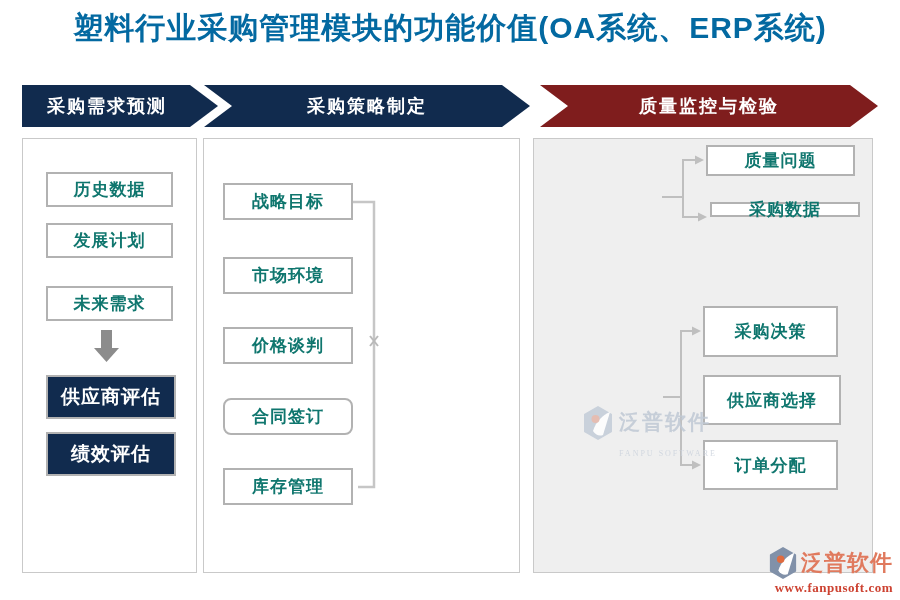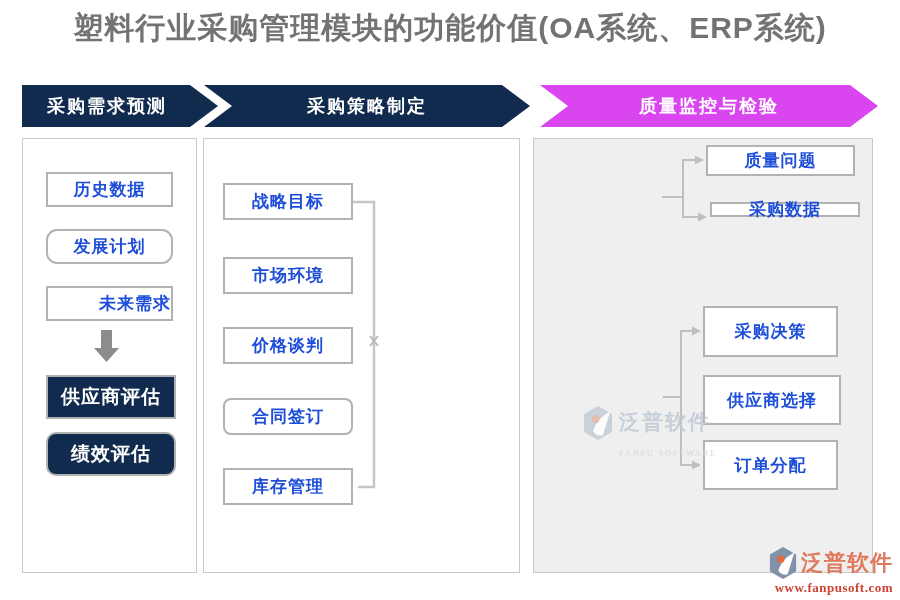--- a/index.html
+++ b/index.html
@@ -2,49 +2,49 @@
 <html><head>
 <meta charset="utf-8">
 <style>
   html,body{margin:0;padding:0;background:#ffffff;}
   .canvas{
     position:relative;width:900px;height:600px;background:#ffffff;overflow:hidden;
     font-family:"Liberation Sans","DejaVu Sans",sans-serif;
   }
   .title{
     position:absolute;top:8px;left:0;width:900px;text-align:center;
-    font-size:30px;font-weight:bold;color:#737373;letter-spacing:1px;margin:0;
+    font-size:30px;font-weight:bold;color:#0369a1;letter-spacing:1px;margin:0;
   }
   
   .banner{
     position:absolute;top:85px;height:42px;display:flex;align-items:center;justify-content:center;
     color:#ffffff;font-size:18px;font-weight:bold;letter-spacing:2px;
   }
   .banner.first{
     left:22px;width:196px;background:#112b4e;padding-right:26px;box-sizing:border-box;
     clip-path:polygon(0 0,calc(100% - 28px) 0,100% 50%,calc(100% - 28px) 100%,0 100%);
   }
   .banner.mid{
     left:204px;width:326px;background:#112b4e;
     clip-path:polygon(0 0,calc(100% - 28px) 0,100% 50%,calc(100% - 28px) 100%,0 100%,28px 50%);
   }
   .banner.last{
-    left:540px;width:338px;background:#d946ef;
+    left:540px;width:338px;background:#7f1d1d;
     clip-path:polygon(0 0,calc(100% - 28px) 0,100% 50%,calc(100% - 28px) 100%,0 100%,28px 50%);
   }
   
   .panel{position:absolute;top:138px;height:435px;background:#ffffff;border:1px solid #c9c9c9;box-sizing:border-box;}
   .panel.p1{left:22px;width:175px;}
   .panel.p2{left:203px;width:317px;}
   .panel.p3{left:533px;width:340px;background:#efefef;}
   
   .box{
     position:absolute;background:#ffffff;border:2px solid #b2b2b2;box-sizing:border-box;
     display:flex;align-items:center;justify-content:center;
-    font-size:17px;font-weight:bold;color:#1d4ed8;letter-spacing:1px;white-space:nowrap;
+    font-size:17px;font-weight:bold;color:#0f766e;letter-spacing:1px;white-space:nowrap;
   }
   .box.navy{background:#112b4e;color:#ffffff;font-size:19px;}
   
   .c1{left:46px;width:127px;height:35px;}
   .c1.navy{width:130px;height:44px;text-align:right;}
   
   .c2{left:223px;width:130px;height:37px;}
   
   .c3{background:#ffffff;}
   
@@ -83,30 +83,30 @@
     <span>质量监控与检验</span>
   </div>
 
   <div class="panel p1"></div>
   <div class="panel p2"></div>
   <div class="panel p3"></div>
 
   <div class="box c1" style="top:172px;">
     <span>历史数据</span>
   </div>
-  <div class="box c1" style="top:229px;border-radius:11px;">
+  <div class="box c1" style="top:223px;">
     <span>发展计划</span>
   </div>
-  <div class="box c1" style="top:286px;justify-content:flex-end;">
+  <div class="box c1" style="top:286px;">
     <span>未来需求</span>
   </div>
   <div class="box c1 navy" style="top:375px;">
     <span>供应商评估</span>
   </div>
-  <div class="box c1 navy" style="top:432px;border-radius:10px;">
+  <div class="box c1 navy" style="top:432px;">
     <span>绩效评估</span>
   </div>
 
   <div class="box c2" style="top:183px;">
     <span>战略目标</span>
   </div>
   <div class="box c2" style="top:257px;">
     <span>市场环境</span>
   </div>
   <div class="box c2" style="top:327px;">

